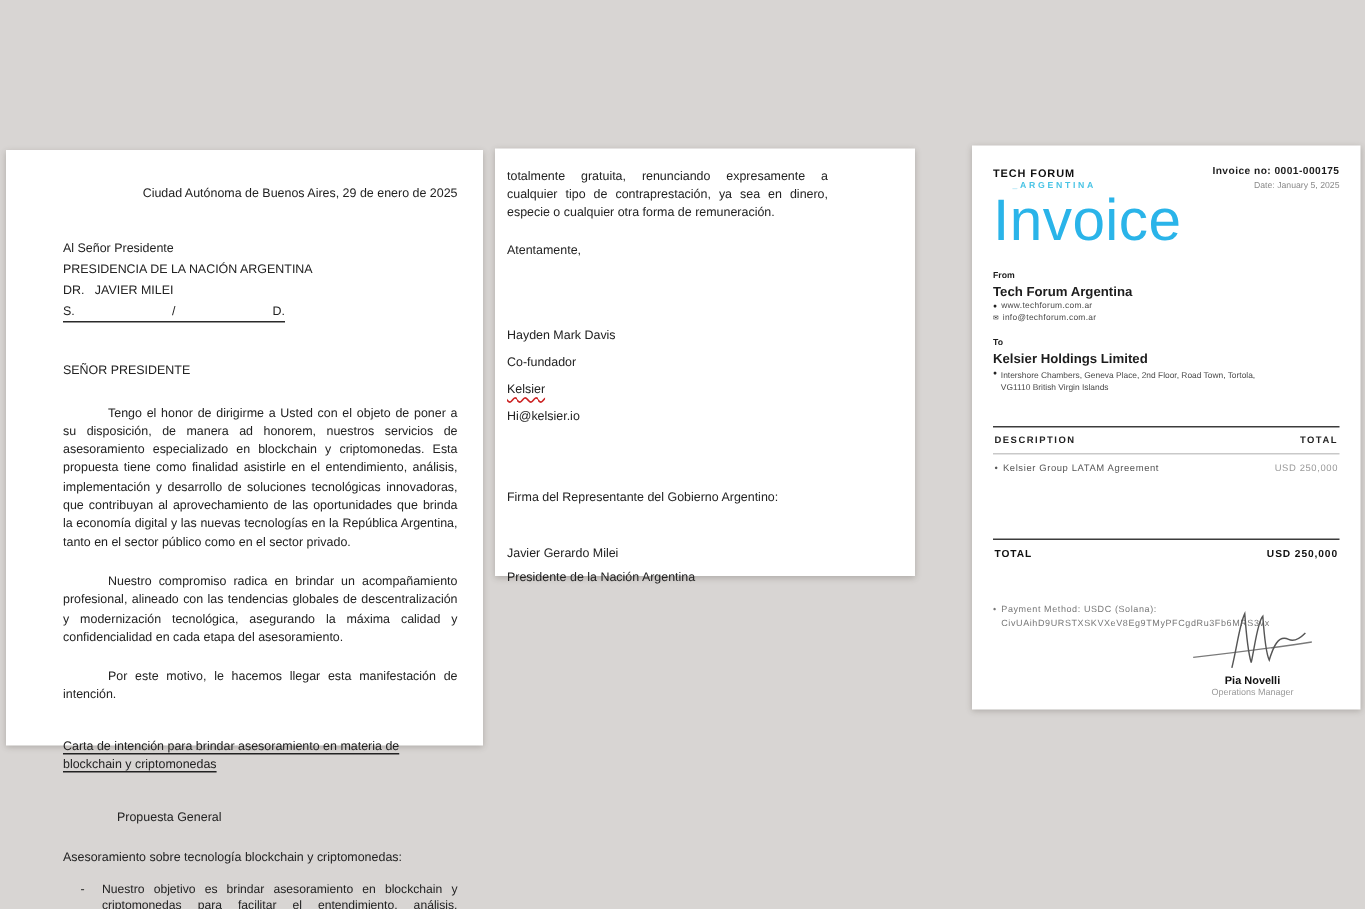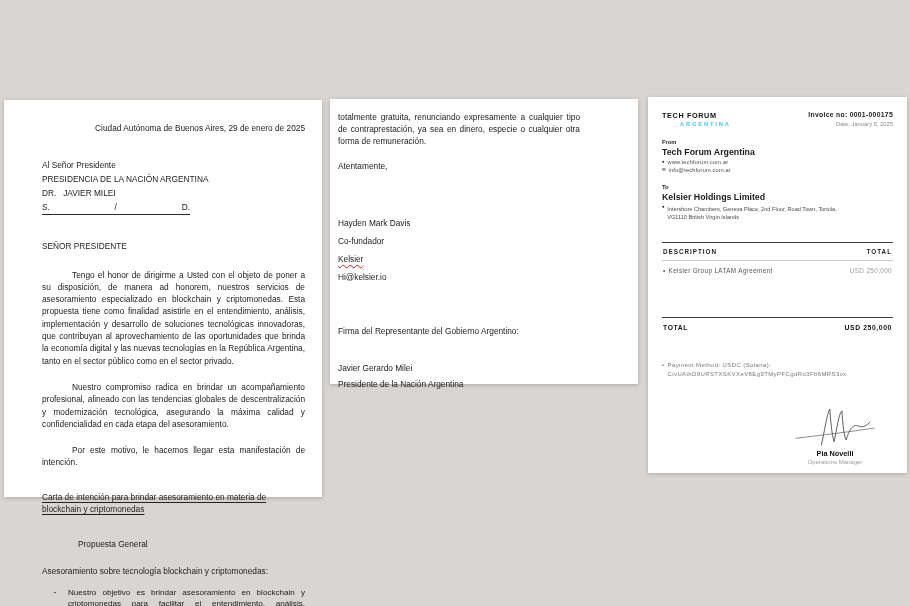--- a/index.html
+++ b/index.html
@@ -24,21 +24,21 @@
   .p1-salutation { margin-top:25px; }
   .letter-para { margin:14px 0 0 0; text-align:justify; text-indent:30px; }
   .p1-heading { margin-top:22px; text-decoration:underline; text-underline-offset:2px; }
   .p1-bold-head { margin-top:23px; font-weight:normal;padding-left:36px; }
   .p1-intro { margin-top:14px; }
   .p1-bullet { display:flex; margin-top:10px; }
   .p1-bullet .marker { width:26px; flex:none; text-align:center; line-height:11.3px; }
   .p1-bullet .btext { text-align:justify; line-height:11.3px; font-size:8.1px; }
 
   
-  #page2 { left:330px; top:99px; width:308px; height:285px; padding:12px 58px 8px 8px; font-size:8.3px; line-height:12px; }
+  #page2 { left:330px; top:99px; width:280px; height:285px; padding:12px 58px 8px 8px; font-size:8.3px; line-height:12px; }
   .p2-para { margin:0; text-align:justify; }
   .p2-closing { margin-top:13px; }
   .p2-signer { margin-top:46px; }
   .p2-signer .sline { margin-bottom:7px; line-height:11px; }
   .spell-error { text-decoration:underline wavy #cc2222; text-decoration-thickness:1px; text-underline-offset:2px; text-decoration-skip-ink:none; }
   .p2-firma { margin-top:42px; }
   .p2-gov-name { margin-top:25px; }
   .p2-gov-role { margin-top:4px; }
 
   
@@ -116,20 +116,21 @@
   <div class="inv-top">
     <div>
       <div class="brand-l1">TECH FORUM</div>
       <div class="brand-l2">_ARGENTINA</div>
     </div>
     <div class="meta">
       <div class="meta-no">Invoice no: 0001-000175</div>
       <div class="meta-date">Date: January 5, 2025</div>
     </div>
   </div>
+  <div class="inv-title">Invoice</div>
 
   <div class="blk-from">
     <div class="sec-label">From</div>
     <div class="sec-name">Tech Forum Argentina</div>
     <div class="contact-line">
       <span class="tiny-icon">●</span>
       <span>www.techforum.com.ar</span>
     </div>
     <div class="contact-line">
       <span class="tiny-icon">✉</span>

